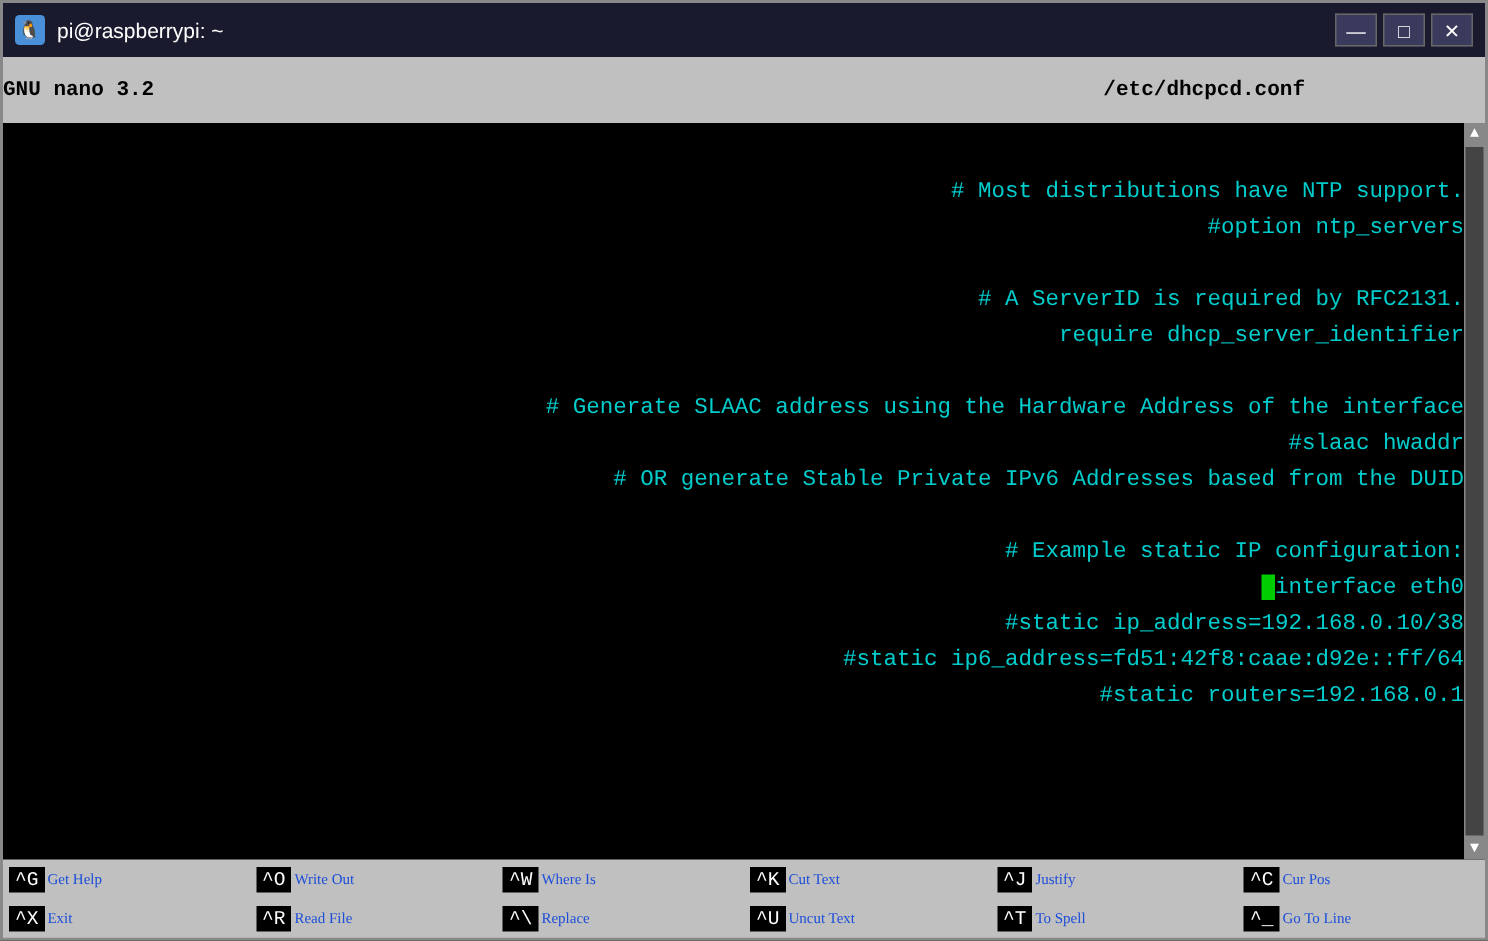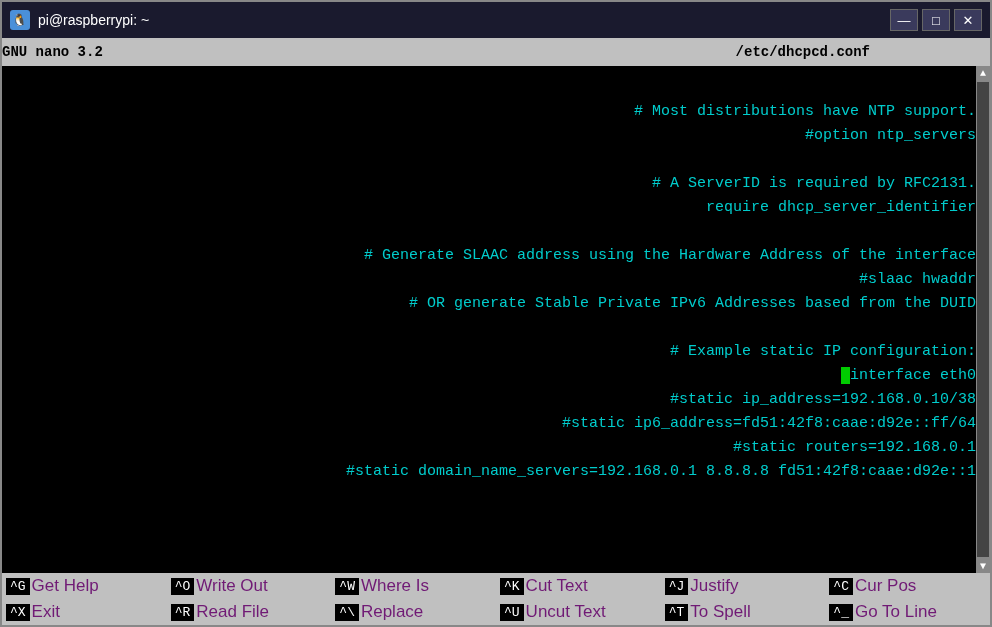--- a/index.html
+++ b/index.html
@@ -75,21 +75,21 @@
 
     .nano-bar {
       background: #c0c0c0;
       color: #000000;
       text-align: center;
       padding: 3px 0;
       font-size: 14px;
       font-family: 'Courier New', Courier, monospace;
       font-weight: bold;
       flex-shrink: 0;
-      height: 28px;
+      height: 44px;
       display: flex;
       align-items: center;
       justify-content: center;
     }
 
     .terminal-body {
       flex: 1;
       background: #000000;
       color: #00cccc;
       padding: 10px 14px;
@@ -171,23 +171,23 @@
       background: #000000;
       color: #ffffff;
       font-family: 'Courier New', Courier, monospace;
       font-size: 13px;
       padding: 1px 4px;
       white-space: nowrap;
       flex-shrink: 0;
     }
 
     .shortcut-label {
-      color: #701a75;
-      font-family: Liberation Sans, sans-serif;
-      font-size: 17px;
+      color: #1d4ed8;
+      font-family: Liberation Serif, serif;
+      font-size: 10px;
       white-space: nowrap;
     }
   </style>
 </head>
 <body>
 
 <div class="window">
 
   <div class="title-bar">
     <div class="title-bar-left">
@@ -218,21 +218,20 @@
         <span class="line">&nbsp;</span>
         <span class="line"># Generate SLAAC address using the Hardware Address of the interface</span>
         <span class="line">#slaac hwaddr</span>
         <span class="line"># OR generate Stable Private IPv6 Addresses based from the DUID</span>
         <span class="line">&nbsp;</span>
         <span class="line"># Example static IP configuration:</span>
         <span class="line"><span class="cursor-char"> </span>interface eth0</span>
         <span class="line">#static ip_address=192.168.0.10/38</span>
         <span class="line">#static ip6_address=fd51:42f8:caae:d92e::ff/64</span>
         <span class="line">#static routers=192.168.0.1</span>
-        <span class="line">#static domain_name_servers=192.168.0.1 8.8.8.8 fd51:42f8:caae:d92e::1</span>
       </div>
     <div class="scrollbar">
       <div class="scrollbar-arrow">▲</div>
       <div class="scrollbar-thumb"></div>
       <div class="scrollbar-arrow">▼</div>
     </div>
   </div>
 
   <div class="nano-bottom">
     <div class="nano-shortcuts" id="shortcuts-grid">

